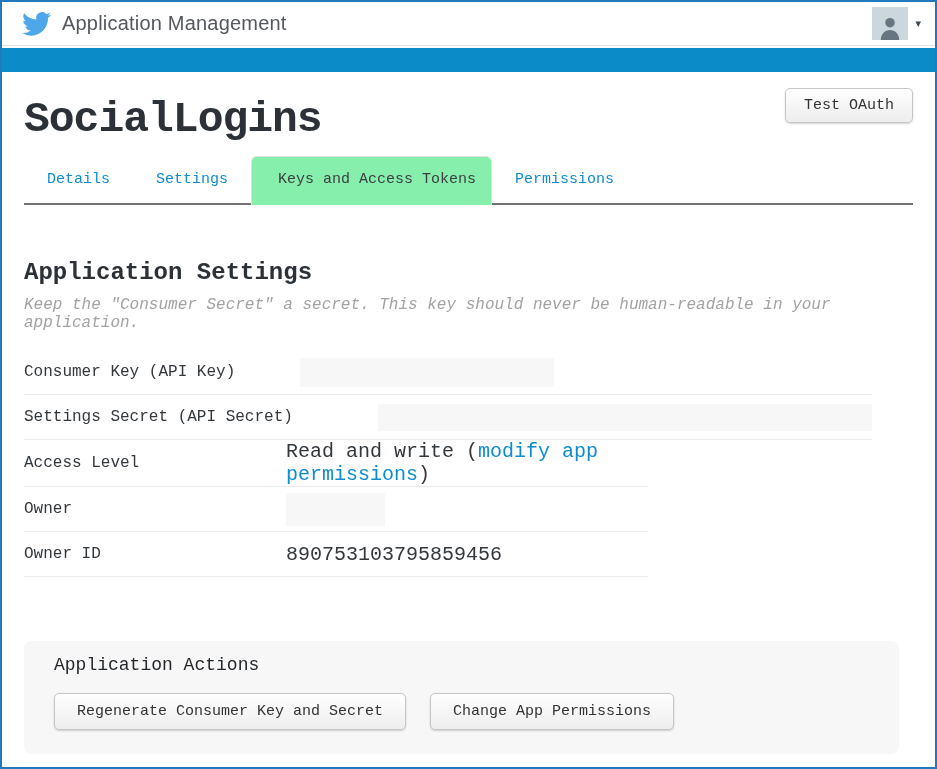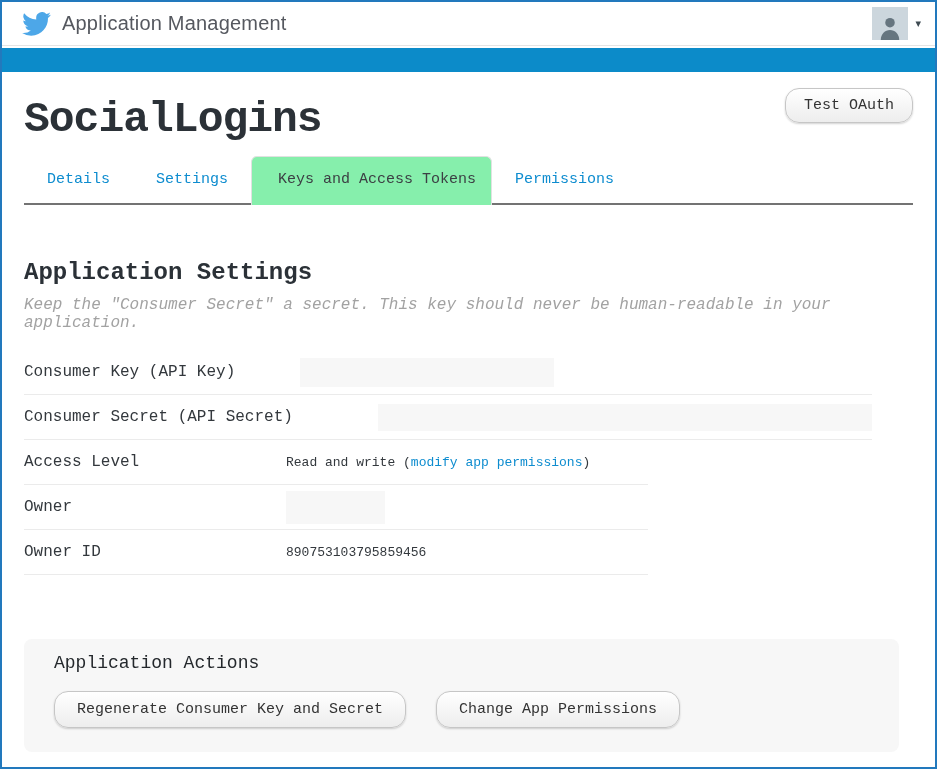--- a/index.html
+++ b/index.html
@@ -57,21 +57,21 @@
     letter-spacing: -1px;
     color: #2b3137;
     line-height: 1.1;
   }
   .btn {
     font-family: inherit;
     font-size: 15px;
     color: #333;
     background: linear-gradient(#ffffff, #ededed);
     border: 1px solid #c6c6c6;
-    border-radius: 14px;
+    border-radius: 5px;
     box-shadow: 0 1px 2px rgba(0,0,0,0.18);
     padding: 8px 18px;
     cursor: pointer;
     white-space: nowrap;
   }
   .test-oauth { margin-left: auto; margin-top: 16px; }
 
   
   .tabs {
     display: flex;
@@ -114,41 +114,41 @@
   .row {
     display: flex;
     align-items: center;
     min-height: 45px;
     border-bottom: 1px solid #ebebeb;
     gap: 47px;
   }
   .row.w-wide { width: 848px; }
   .row.w-narrow { width: 624px; }
   .row-label { min-width: 215px; font-size: 16px; color: #33383d; padding-right: 18px; white-space: nowrap; }
-  .row-value { font-size: 13px; color: #33383d; }
+  .row-value { font-size: 20px; color: #33383d; }
   .redacted { background: #f7f7f7; }
   .redact-key { width: 254px; height: 29px; }
   .redact-secret { flex: 1; height: 27px; margin-left: 20px; }
   .redact-owner { width: 99px; height: 33px; }
   .inline-link { color: var(--link, #0d8ccf); text-decoration: none; cursor: pointer; }
 
   
   .actions-panel {
     margin-top: 64px;
     width: 875px;
     background: #f7f7f7;
     border-radius: 8px;
     padding: 14px 30px 24px 30px;
   }
   .actions-title {
     font-size: 18px;
     font-weight: 400;
     color: #24282c;
   }
-  .actions-buttons { margin-top: 18px; display: flex; gap: 30px; align-items: flex-end; }
+  .actions-buttons { margin-top: 18px; display: flex; gap: 24px; align-items: flex-end; }
   .actions-buttons .btn { padding: 9px 22px; }
 </style>
 </head>
 <body>
 
 <div class="topbar">
   <svg class="bird" viewBox="0 0 24 20">
     <path fill="#4da7e8" d="M24 2.37a9.6 9.6 0 0 1-2.83.78A4.94 4.94 0 0 0 23.34.42a9.8 9.8 0 0 1-3.13 1.2A4.92 4.92 0 0 0 11.7 5.1c0 .39.04.76.12 1.12A13.95 13.95 0 0 1 1.67 1.08a4.93 4.93 0 0 0 1.52 6.57 4.87 4.87 0 0 1-2.23-.62v.06c0 2.39 1.7 4.38 3.95 4.83a4.9 4.9 0 0 1-2.22.09 4.93 4.93 0 0 0 4.6 3.42A9.87 9.87 0 0 1 0 17.46 13.9 13.9 0 0 0 7.55 19.7c9.06 0 14.01-7.5 14.01-14.01l-.02-.64A10 10 0 0 0 24 2.37z"></path>
   </svg>
   <div class="topbar-title">Application Management</div>
@@ -183,21 +183,21 @@
   <p class="section-note">Keep the "Consumer Secret" a secret. This key should never be human-readable in your application.</p>
 
   <div class="rows">
 
     <div class="row w-wide">
       <div class="row-label">Consumer Key (API Key)</div>
       <div class="redacted redact-key"></div>
     </div>
 
     <div class="row w-wide">
-      <div class="row-label">Consumer Secret (API Secret)</div>
+      <div class="row-label">Settings Secret (API Secret)</div>
       <div class="redacted redact-secret"></div>
     </div>
 
     <div class="row w-narrow">
       <div class="row-label">Access Level</div>
       <div class="row-value"><span>Read and write (</span><a class="inline-link">modify app permissions</a><span>)</span></div>
     </div>
 
     <div class="row w-narrow">
       <div class="row-label">Owner</div>

